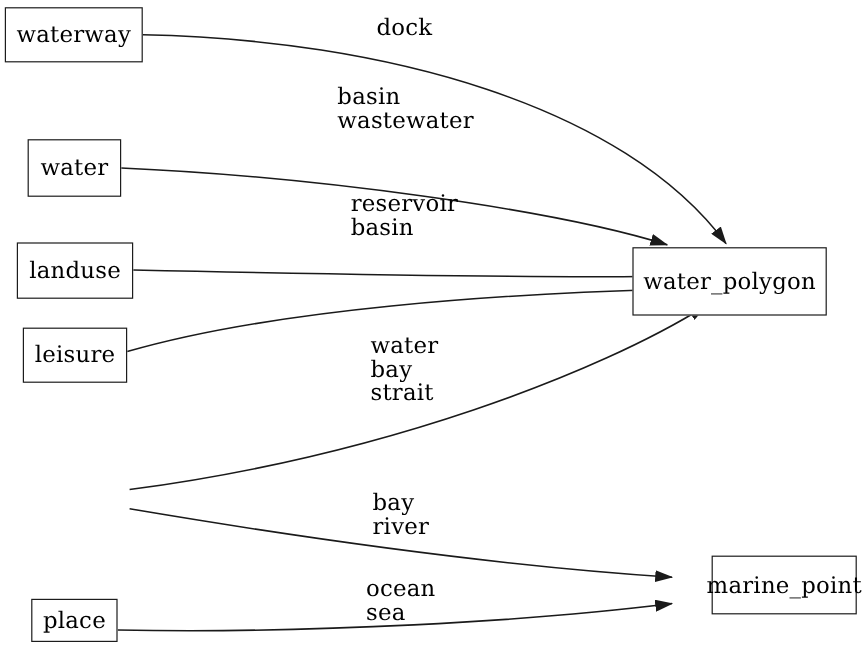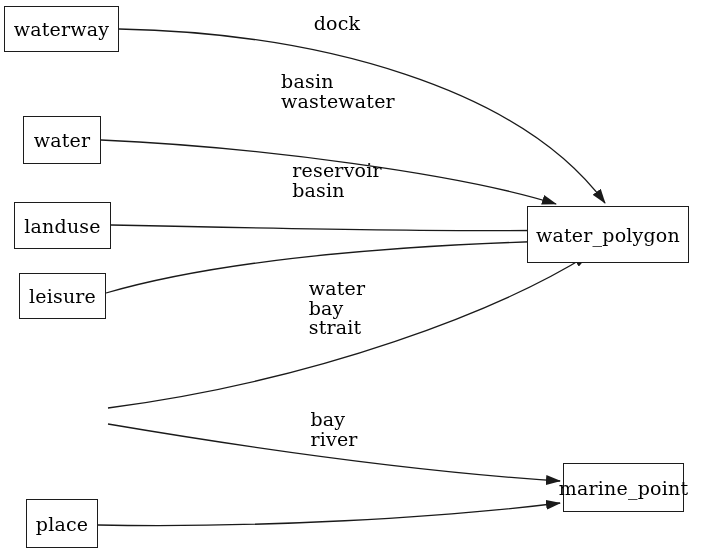--- a/index.html
+++ b/index.html
@@ -49,23 +49,23 @@
       <path d="M108,408 C320,380 500,310 588,255" marker-end="url(#arrow)"></path>
       <path d="M108,424 C250,448 420,472 560,481" marker-end="url(#arrow)"></path>
       <path d="M98,525 C260,528 440,518 560,503" marker-end="url(#arrow)"></path>
     </g>
   </svg>
 
   <div class="node" style="left:4px;top:6px;width:115px;height:46px;">waterway</div>
   <div class="node" style="left:23px;top:116px;width:78px;height:48px;">water</div>
   <div class="node" style="left:19px;top:273px;width:87px;height:46px;">leisure</div>
   <div class="node" style="left:14px;top:202px;width:97px;height:47px;">landuse</div>
-  <div class="node" style="left:26px;top:499px;width:72px;height:49px;">place</div>
+  <div class="node" style="left:26px;top:499px;width:72px;height:36px;">place</div>
   <div class="node" style="left:527px;top:206px;width:162px;height:57px;">water_polygon</div>
-  <div class="node" style="left:563px;top:463px;width:121px;height:49px;">marine_point</div>
+  <div class="node" style="left:593px;top:463px;width:121px;height:49px;">marine_point</div>
 
   <div class="edge-label" style="left:337px;top:14px;">
     <div>dock</div>
   </div>
 
   <div class="edge-label" style="left:338px;top:72px;">
     <div>basin</div>
     <div>wastewater</div>
   </div>
 
@@ -79,14 +79,18 @@
     <div>water</div>
     <div>bay</div>
     <div>strait</div>
   </div>
 
   <div class="edge-label" style="left:334px;top:410px;">
     <div>bay</div>
     <div>river</div>
   </div>
 
+  <div class="edge-label" style="left:334px;top:482px;">
+    <div>ocean</div>
+    <div>sea</div>
+  </div>
 
 </div>
 
 </body></html>

